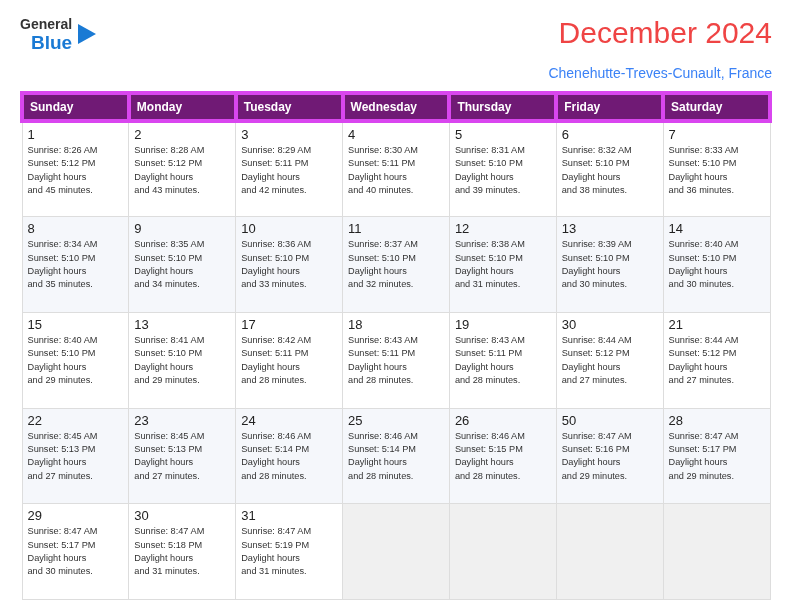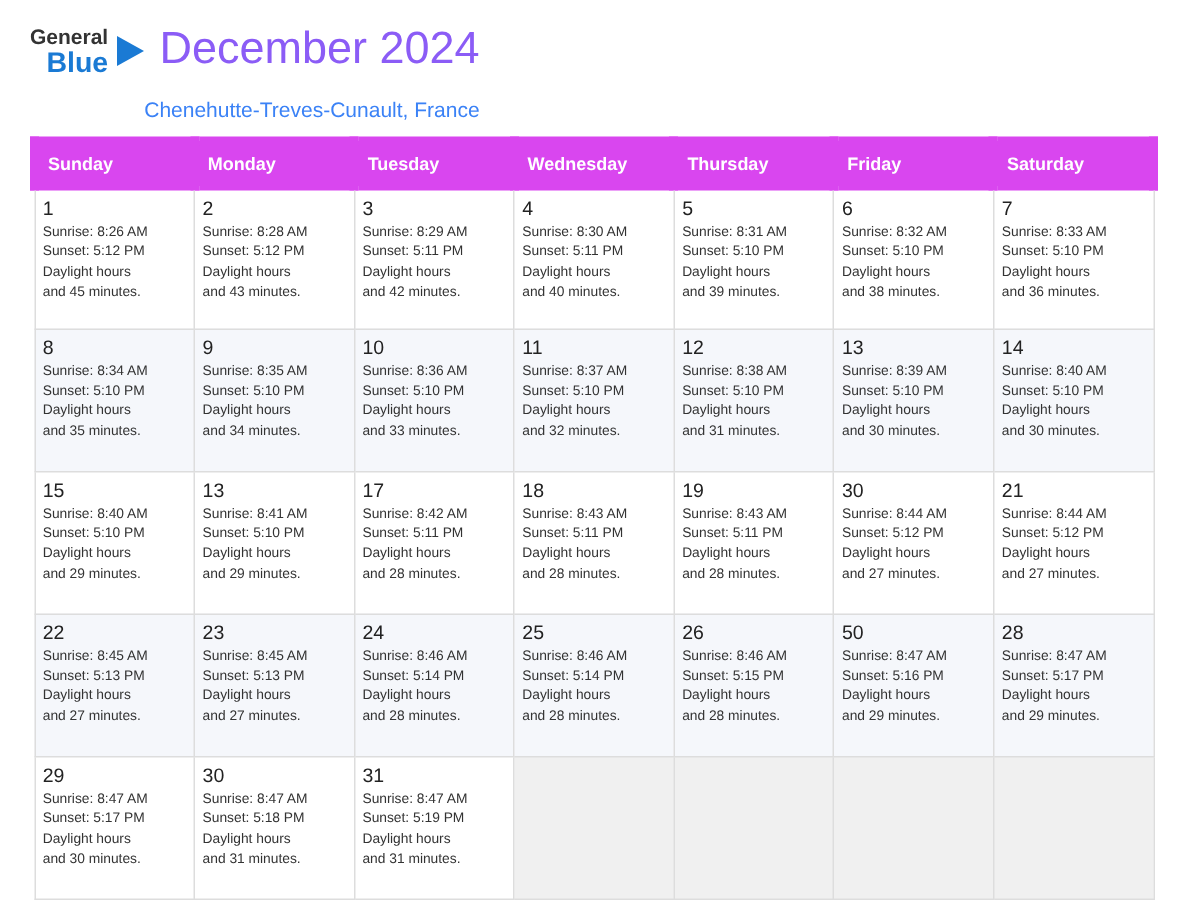--- a/index.html
+++ b/index.html
@@ -12,57 +12,58 @@
     }
     .page {
       width: 792px;
       height: 612px;
       padding: 16px 20px 12px 20px;
       display: flex;
       flex-direction: column;
     }
     .header {
       display: flex;
+      justify-content: space-between;
       align-items: flex-start;
       margin-bottom: 10px;
     }
     .logo {
       display: flex;
       align-items: center;
       gap: 4px;
     }
     .title-block {
       text-align: right;
     }
     .main-title {
       font-size: 30px;
       font-weight: 300;
-      color: #8b5cf6;
+      color: #ef4444;
       line-height: 1.1;
     }
     .subtitle {
       font-size: 14px;
       color: #3b82f6;
       margin-top: 16px;
     }
     .calendar {
       flex: 1;
       border: 1px solid #ccc;
       border-collapse: collapse;
       width: 100%;
       table-layout: fixed;
     }
     .calendar th {
-      background: #d946ef;
+      background: #701a75;
       color: #fff;
       font-size: 12px;
       font-weight: bold;
       padding: 5px 6px;
       text-align: left;
-      border: 6px solid #d946ef;
+      border: 4px solid #d946ef;
     }
     .calendar td {
       vertical-align: top;
       padding: 4px 5px;
       font-size: 9.5px;
       color: #333;
       border: 1px solid #ddd;
       height: 82px;
       background: #fff;
     }

